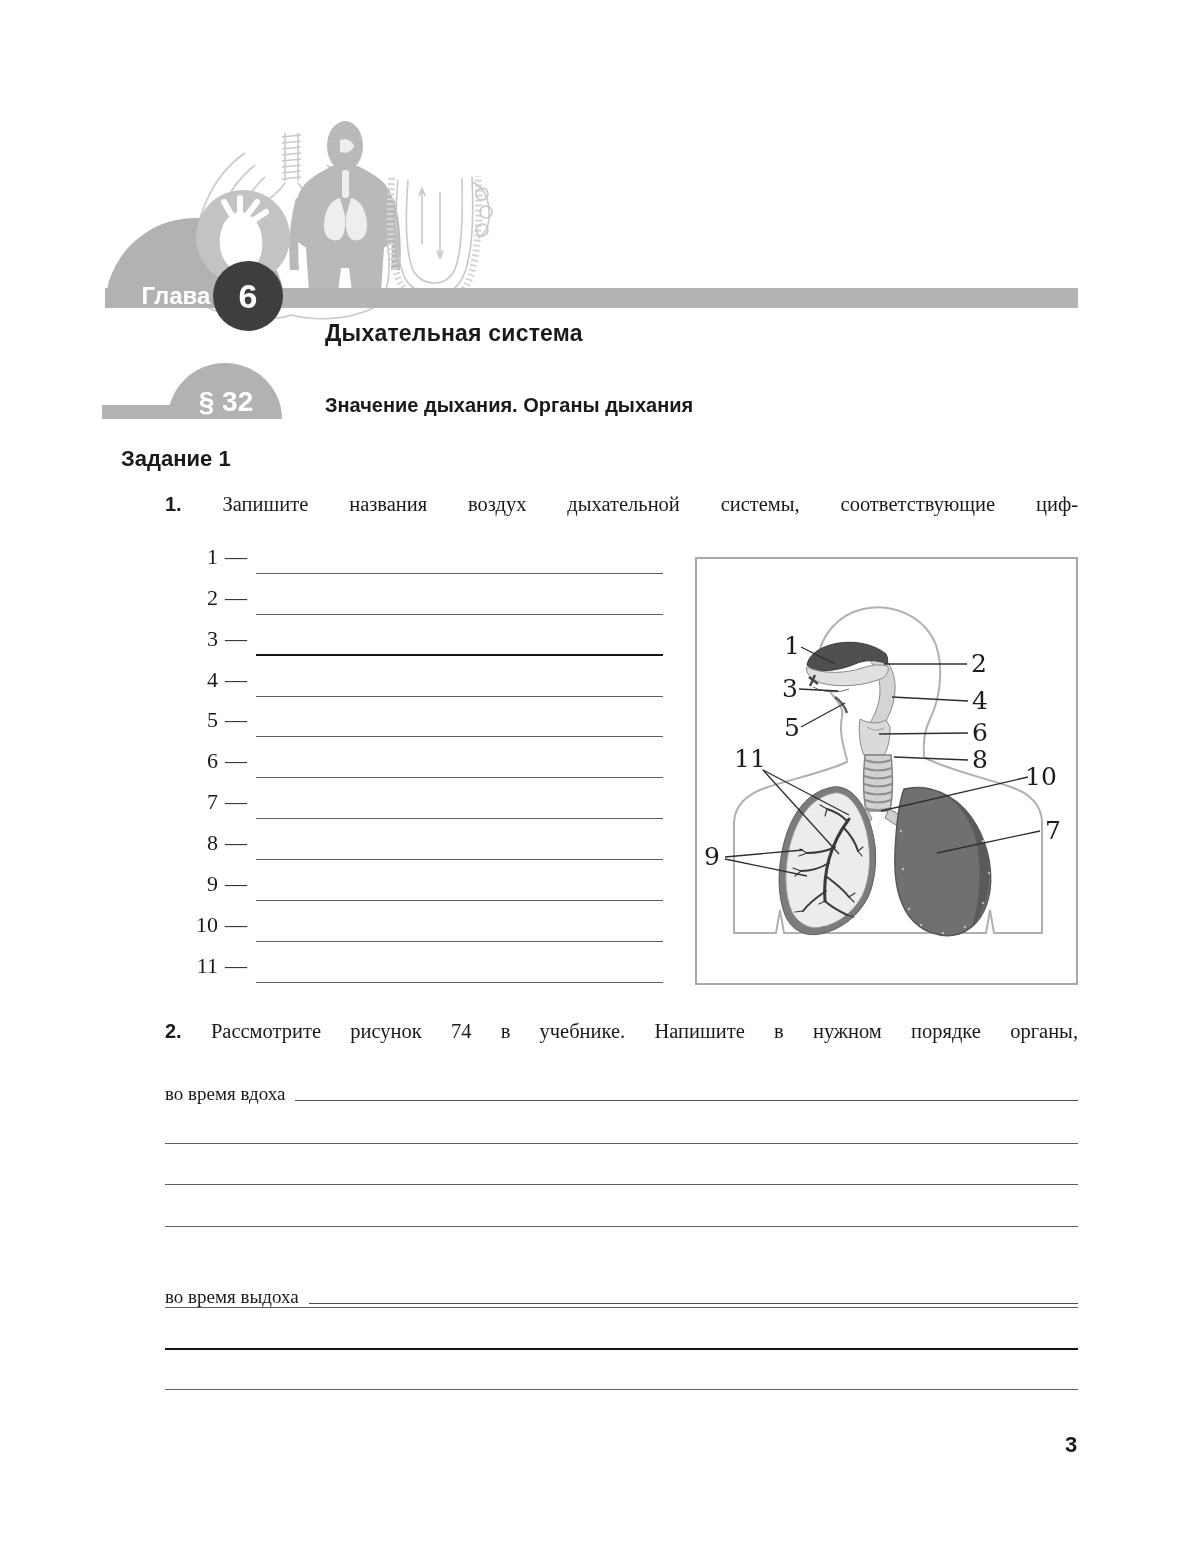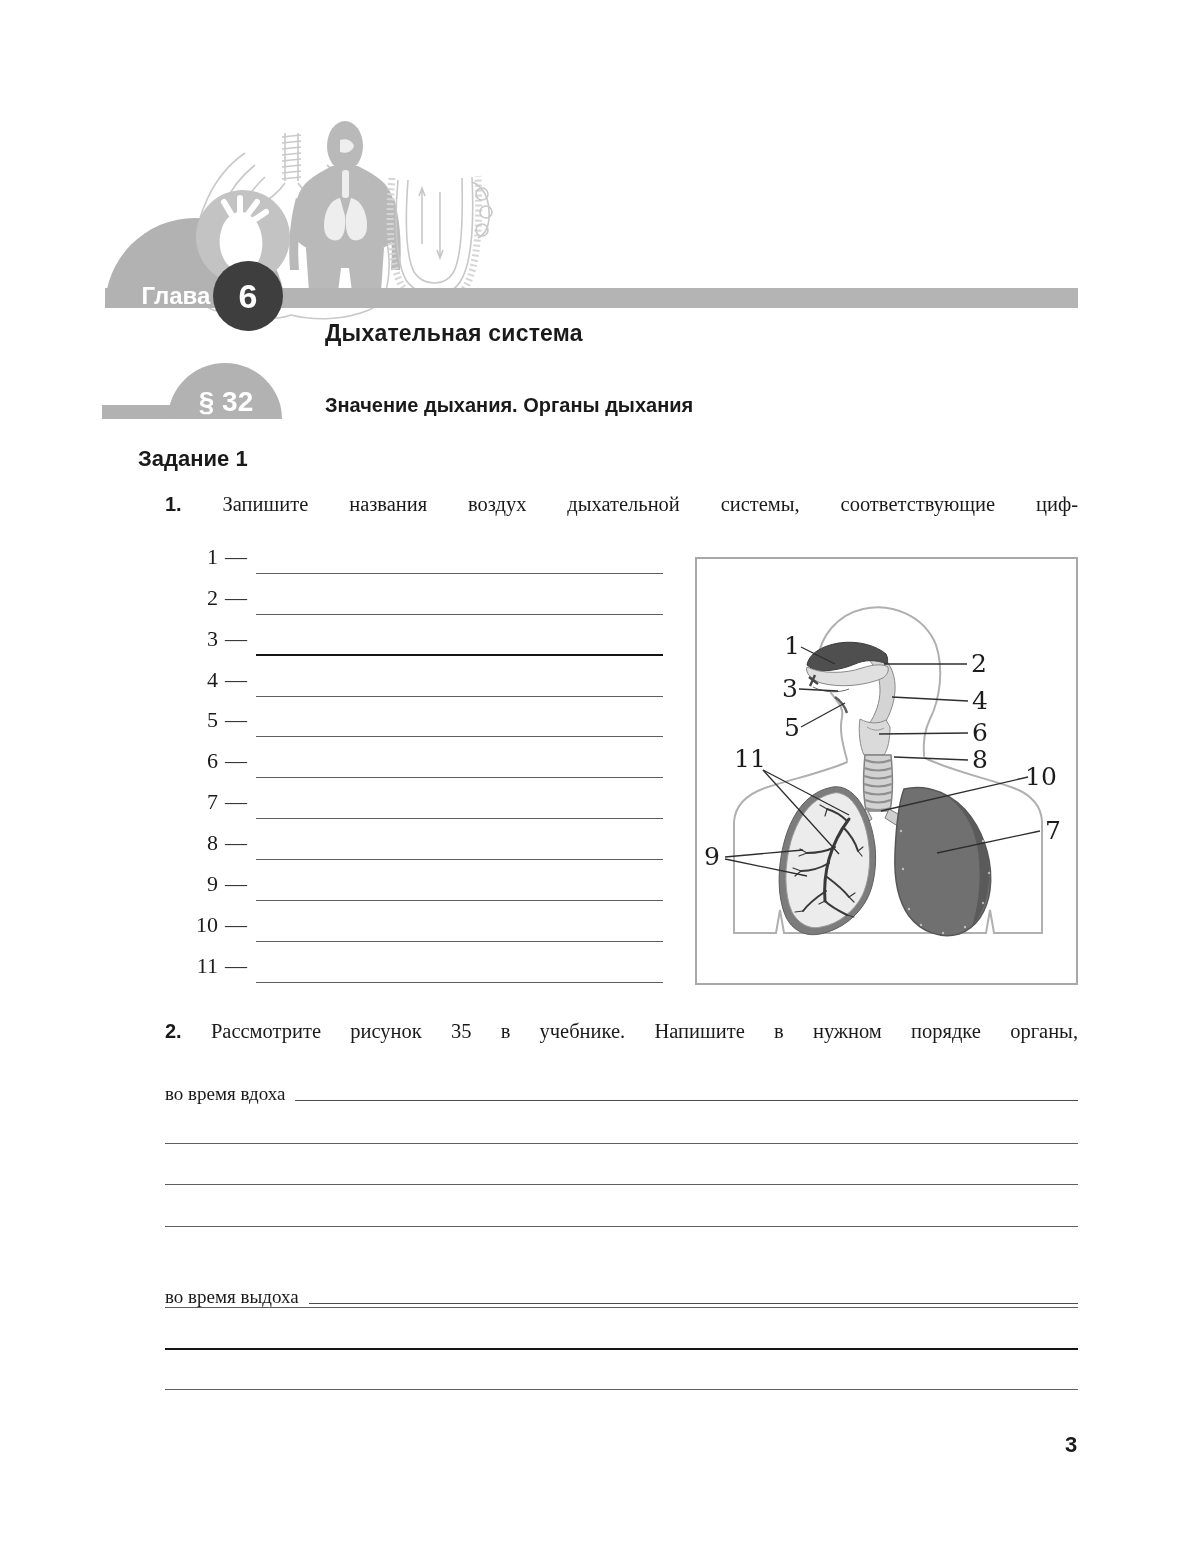--- a/index.html
+++ b/index.html
@@ -2,21 +2,21 @@
 <html><head>
 <meta charset="utf-8">
 <style>
   html,body{margin:0;padding:0;background:#fff;}
   body{width:1200px;height:1565px;position:relative;font-family:"Liberation Serif",serif;color:#1a1a1a;overflow:hidden;}
   .abs{position:absolute;}
   .sans{font-family:"Liberation Sans",sans-serif;}
 
   #chapter-title{left:325px;top:312px;font-size:23px;font-weight:bold;letter-spacing:.2px;margin-top:8px;}
   #section-title{left:325px;top:394px;font-size:20px;font-weight:bold;}
-  #task1-heading{left:138px;top:446px;font-size:22px;font-weight:bold;}
+  #task1-heading{left:121px;top:446px;font-size:22px;font-weight:bold;}
 
   .para{left:165px;width:913px;font-size:20.5px;line-height:41px;}
   .para .jline{text-align:justify;text-align-last:justify;}
   .para .lline{text-align:left;}
   .para b{font-family:"Liberation Sans",sans-serif;font-size:20px;}
 
   #task1-para{top:484px;}
   #task2-para{top:1011px;}
 
   #answer-list{left:165px;top:533px;width:498px;}
@@ -286,21 +286,21 @@
         <text x="283" y="209" class="fig-num">8</text>
         <text x="344" y="226" class="fig-num">10</text>
         <text x="356" y="280" class="fig-num">7</text>
         <text x="53" y="208" class="fig-num">11</text>
         <text x="15" y="306" class="fig-num">9</text>
       </g>
 </svg>
 </div>
 
 <div class="abs para" id="task2-para">
-  <div class="jline"><b>2.</b> <span>Рассмотрите рисунок 35 в учебнике. Напишите в нужном порядке органы,</span></div>
+  <div class="jline"><b>2.</b> <span>Рассмотрите рисунок 74 в учебнике. Напишите в нужном порядке органы,</span></div>
 </div>
 
 <div class="abs write-row" id="inhale-row">
   <span class="lbl">во время вдоха</span>
   <span class="line"></span>
 </div>
 
 <div class="abs wline" style="top:1143px;"></div>
 <div class="abs wline" style="top:1184px;"></div>
 <div class="abs wline" style="top:1226px;"></div>

